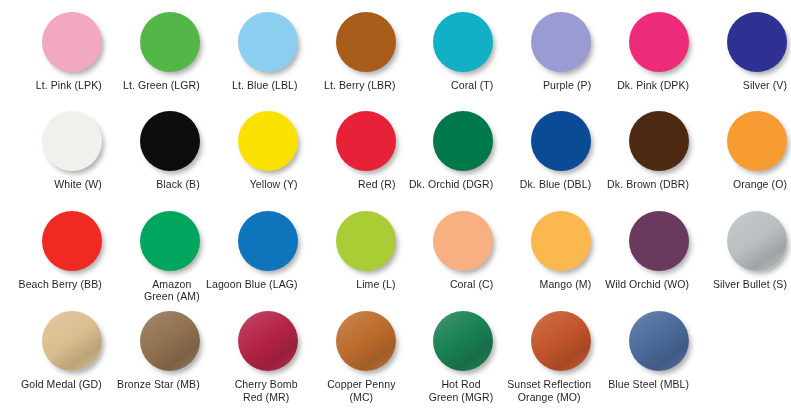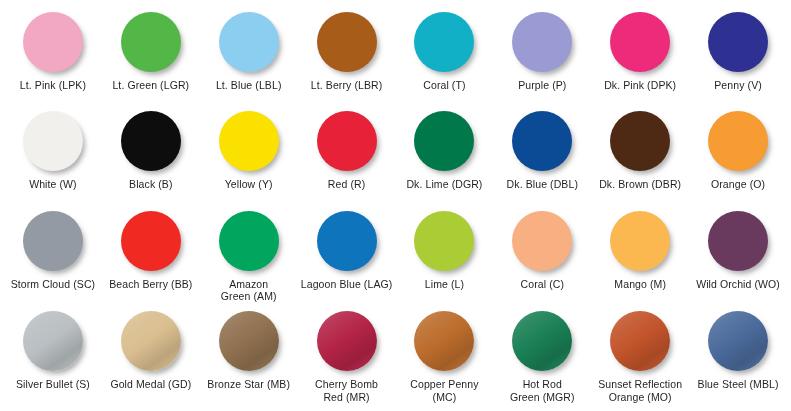--- a/index.html
+++ b/index.html
@@ -18,21 +18,21 @@
     width: 791px;
     height: 411px;
     display: grid;
     grid-template-columns: repeat(8, 1fr);
     grid-template-rows: repeat(4, 1fr);
     padding: 6px 4px 2px 4px;
   }
   .swatch-cell {
     display: flex;
     flex-direction: column;
-    align-items: center;
+    align-items: flex-end;
     justify-content: flex-start;
     position: relative;
   }
   .swatch-disc-wrap {
     position: relative;
     width: 60px;
     height: 60px;
     margin-top: 4px;
   }
   .swatch-disc {
@@ -102,21 +102,21 @@
     <div class="swatch-cell row-1">
       <div class="swatch-disc-wrap">
         <div class="swatch-disc" style="background: rgb(238, 42, 123);"></div>
       </div>
       <div class="swatch-label">Dk. Pink (DPK)</div>
     </div>
     <div class="swatch-cell row-1">
       <div class="swatch-disc-wrap">
         <div class="swatch-disc" style="background: rgb(46, 49, 146);"></div>
       </div>
-      <div class="swatch-label">Penny (V)</div>
+      <div class="swatch-label">Silver (V)</div>
     </div>
     <div class="swatch-cell row-2">
       <div class="swatch-disc-wrap">
         <div class="swatch-disc" style="background: rgb(241, 240, 236);"></div>
       </div>
       <div class="swatch-label">White (W)</div>
     </div>
     <div class="swatch-cell row-2">
       <div class="swatch-disc-wrap">
         <div class="swatch-disc" style="background: rgb(13, 13, 13);"></div>
@@ -132,45 +132,39 @@
     <div class="swatch-cell row-2">
       <div class="swatch-disc-wrap">
         <div class="swatch-disc" style="background: rgb(230, 33, 56);"></div>
       </div>
       <div class="swatch-label">Red (R)</div>
     </div>
     <div class="swatch-cell row-2">
       <div class="swatch-disc-wrap">
         <div class="swatch-disc" style="background: rgb(0, 120, 74);"></div>
       </div>
-      <div class="swatch-label">Dk. Lime (DGR)</div>
+      <div class="swatch-label">Dk. Orchid (DGR)</div>
     </div>
     <div class="swatch-cell row-2">
       <div class="swatch-disc-wrap">
         <div class="swatch-disc" style="background: rgb(11, 75, 149);"></div>
       </div>
       <div class="swatch-label">Dk. Blue (DBL)</div>
     </div>
     <div class="swatch-cell row-2">
       <div class="swatch-disc-wrap">
         <div class="swatch-disc" style="background: rgb(78, 42, 20);"></div>
       </div>
       <div class="swatch-label">Dk. Brown (DBR)</div>
     </div>
     <div class="swatch-cell row-2">
       <div class="swatch-disc-wrap">
         <div class="swatch-disc" style="background: rgb(247, 155, 51);"></div>
       </div>
       <div class="swatch-label">Orange (O)</div>
-    </div>
-    <div class="swatch-cell row-3">
-      <div class="swatch-disc-wrap">
-        <div class="swatch-disc" style="background: rgb(147, 154, 164);"></div>
-      </div>
-      <div class="swatch-label">Storm Cloud (SC)</div>
     </div>
     <div class="swatch-cell row-3">
       <div class="swatch-disc-wrap">
         <div class="swatch-disc" style="background: rgb(240, 42, 34);"></div>
       </div>
       <div class="swatch-label">Beach Berry (BB)</div>
     </div>
     <div class="swatch-cell row-3">
       <div class="swatch-disc-wrap">
         <div class="swatch-disc" style="background: rgb(0, 166, 93);"></div>

